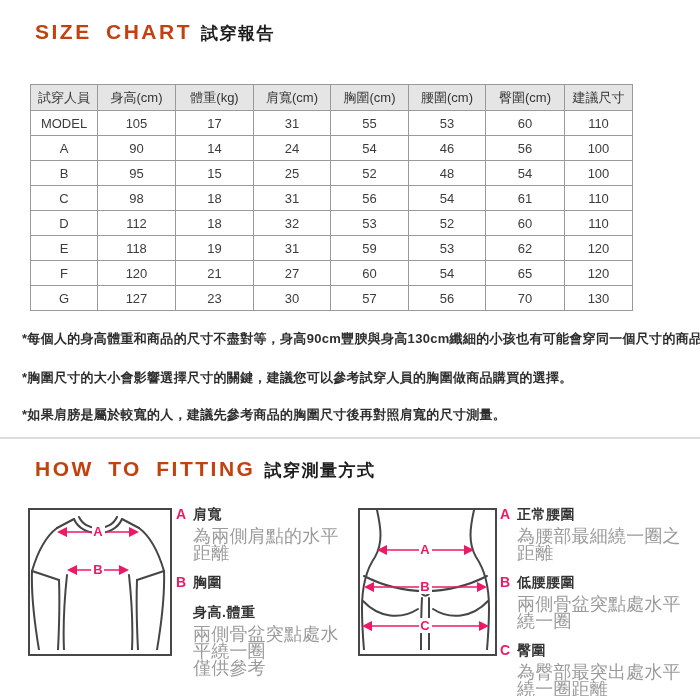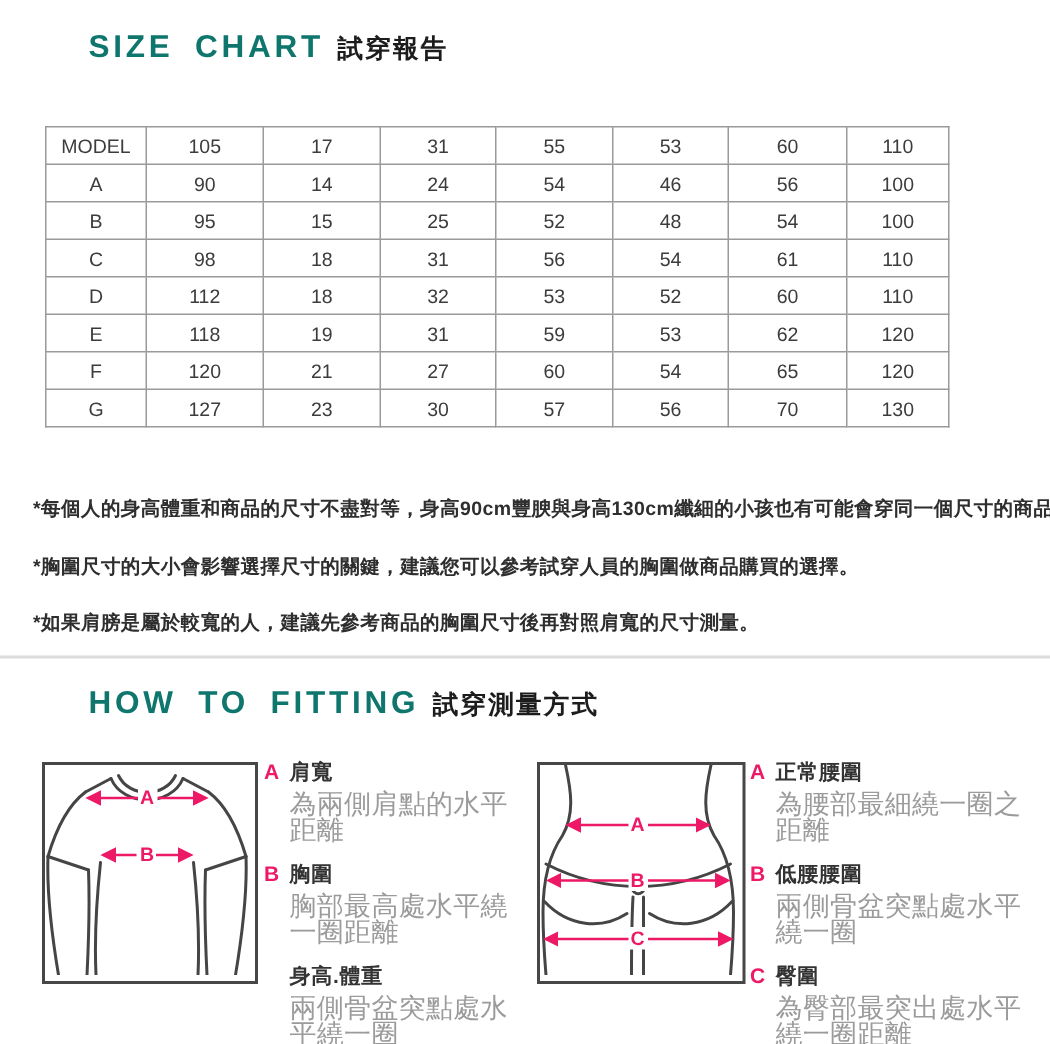--- a/index.html
+++ b/index.html
@@ -2,21 +2,21 @@
 <html><head>
 <meta charset="utf-8">
 <style>
   html,body{margin:0;padding:0;background:#fff;}
   .page{
     position:relative;width:700px;height:696px;background:#ffffff;overflow:hidden;
     font-family:"Liberation Sans","DejaVu Sans",sans-serif;color:#222;
   }
   
   .sec-title{position:absolute;left:35px;white-space:nowrap;}
-  .sec-title .en{font-size:21px;font-weight:bold;letter-spacing:2.5px;color:#0f766e;word-spacing:6px;margin-left:24px;}
+  .sec-title .en{font-size:21px;font-weight:bold;letter-spacing:2.5px;color:#c2410c;word-spacing:6px;}
   .sec-title .zh{font-size:17px;font-weight:bold;letter-spacing:1.5px;color:#1c1c1c;margin-left:9px;text-align:right;}
   #title-top{top:20px;}
   #title-fit{top:457px;}
   
   .size-table{position:absolute;left:30px;top:84px;border-collapse:collapse;table-layout:fixed;}
   .size-table th,.size-table td{
     border:1px solid #9a9a9a;text-align:center;vertical-align:middle;
     font-size:13px;color:#3c3c3c;padding:0;overflow:hidden;white-space:nowrap;
   }
   .size-table th{background:#e5e5e5;height:25px;font-weight:normal;color:#333;}
@@ -61,20 +61,30 @@
       <col style="width:67px">
         <col style="width:78px">
         <col style="width:78px">
         <col style="width:77px">
       <col style="width:78px">
         <col style="width:77px">
         <col style="width:79px">
         <col style="width:68px">
     </colgroup>
     <tbody>
+        <tr>
+      <th>試穿人員</th>
+      <th>身高(cm)</th>
+      <th>體重(kg)</th>
+      <th>肩寬(cm)</th>
+      <th>胸圍(cm)</th>
+      <th>腰圍(cm)</th>
+      <th>臀圍(cm)</th>
+      <th>建議尺寸</th>
+    </tr>
     <tr>
       <td>MODEL</td>
       <td>105</td>
       <td>17</td>
       <td>31</td>
       <td>55</td>
       <td>53</td>
       <td>60</td>
       <td>110</td>
     </tr>
@@ -202,21 +212,20 @@
         <span class="leg-letter">A</span>
         <span class="leg-name">肩寬</span>
       </div>
       <div class="leg-desc">為兩側肩點的水平距離</div>
     </div>
     <div class="leg-item">
       <div class="leg-head">
         <span class="leg-letter">B</span>
         <span class="leg-name">胸圍</span>
       </div>
-      <div class="leg-desc">胸部最高處水平繞一圈距離</div>
     </div>
     <div class="leg-item">
       <div class="leg-head">
         <span class="leg-letter"></span>
         <span class="leg-name">身高.體重</span>
       </div>
       <div class="leg-desc">兩側骨盆突點處水平繞一圈</div>
       <div class="leg-desc" style="margin-top:0;">僅供參考</div>
     </div>
   </div>

